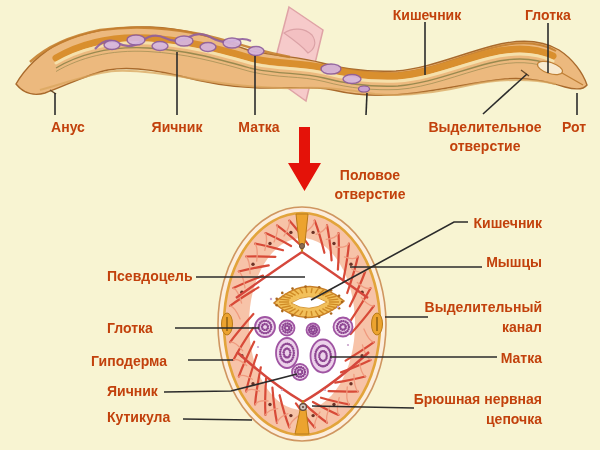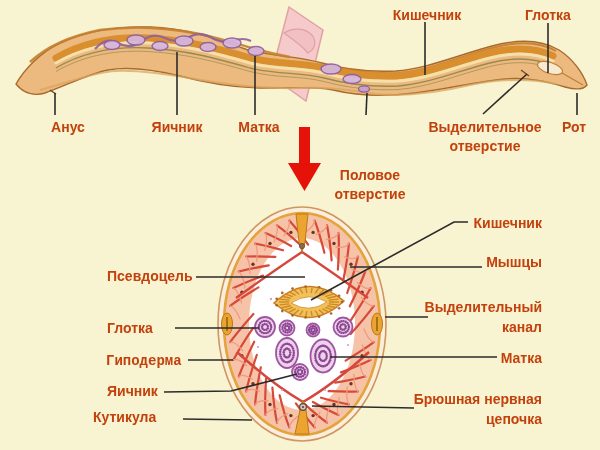--- a/index.html
+++ b/index.html
@@ -485,23 +485,23 @@
 <div class="lbl c" style="left:488px;top:6px;width:120px;">Глотка</div>
 <div class="lbl c" style="left:28px;top:118px;width:80px;">Анус</div>
 <div class="lbl c" style="left:137px;top:118px;width:80px;">Яичник</div>
 <div class="lbl c" style="left:219px;top:118px;width:80px;">Матка</div>
 <div class="lbl c" style="left:328px;top:118px;width:84px;margin-top:48px;">Половое отверстие</div>
 <div class="lbl c" style="left:427px;top:118px;width:116px;">Выделительное отверстие</div>
 <div class="lbl c" style="left:534px;top:118px;width:80px;">Рот</div>
 
 <div class="lbl l" style="left:107px;top:267px;width:110px;">Псевдоцель</div>
 <div class="lbl l" style="left:107px;top:319px;width:110px;">Глотка</div>
-<div class="lbl l" style="left:106px;top:352px;width:110px;font-family:Liberation Mono, monospace;">Гиподерма</div>
+<div class="lbl l" style="left:91px;top:352px;width:110px;">Гиподерма</div>
 <div class="lbl l" style="left:107px;top:382px;width:110px;">Яичник</div>
-<div class="lbl l" style="left:93px;top:408px;width:110px;">Кутикула</div>
+<div class="lbl l" style="left:107px;top:408px;width:110px;">Кутикула</div>
 
 <div class="lbl r" style="left:412px;top:213px;width:130px;">Кишечник</div>
 <div class="lbl r" style="left:412px;top:252px;width:130px;">Мышцы</div>
 <div class="lbl r" style="left:412px;top:297px;width:130px;">Выделительный канал</div>
 <div class="lbl r" style="left:412px;top:348px;width:130px;">Матка</div>
 <div class="lbl r" style="left:402px;top:389px;width:140px;">Брюшная нервная цепочка</div>
 
 </div>
 
 </body></html>

